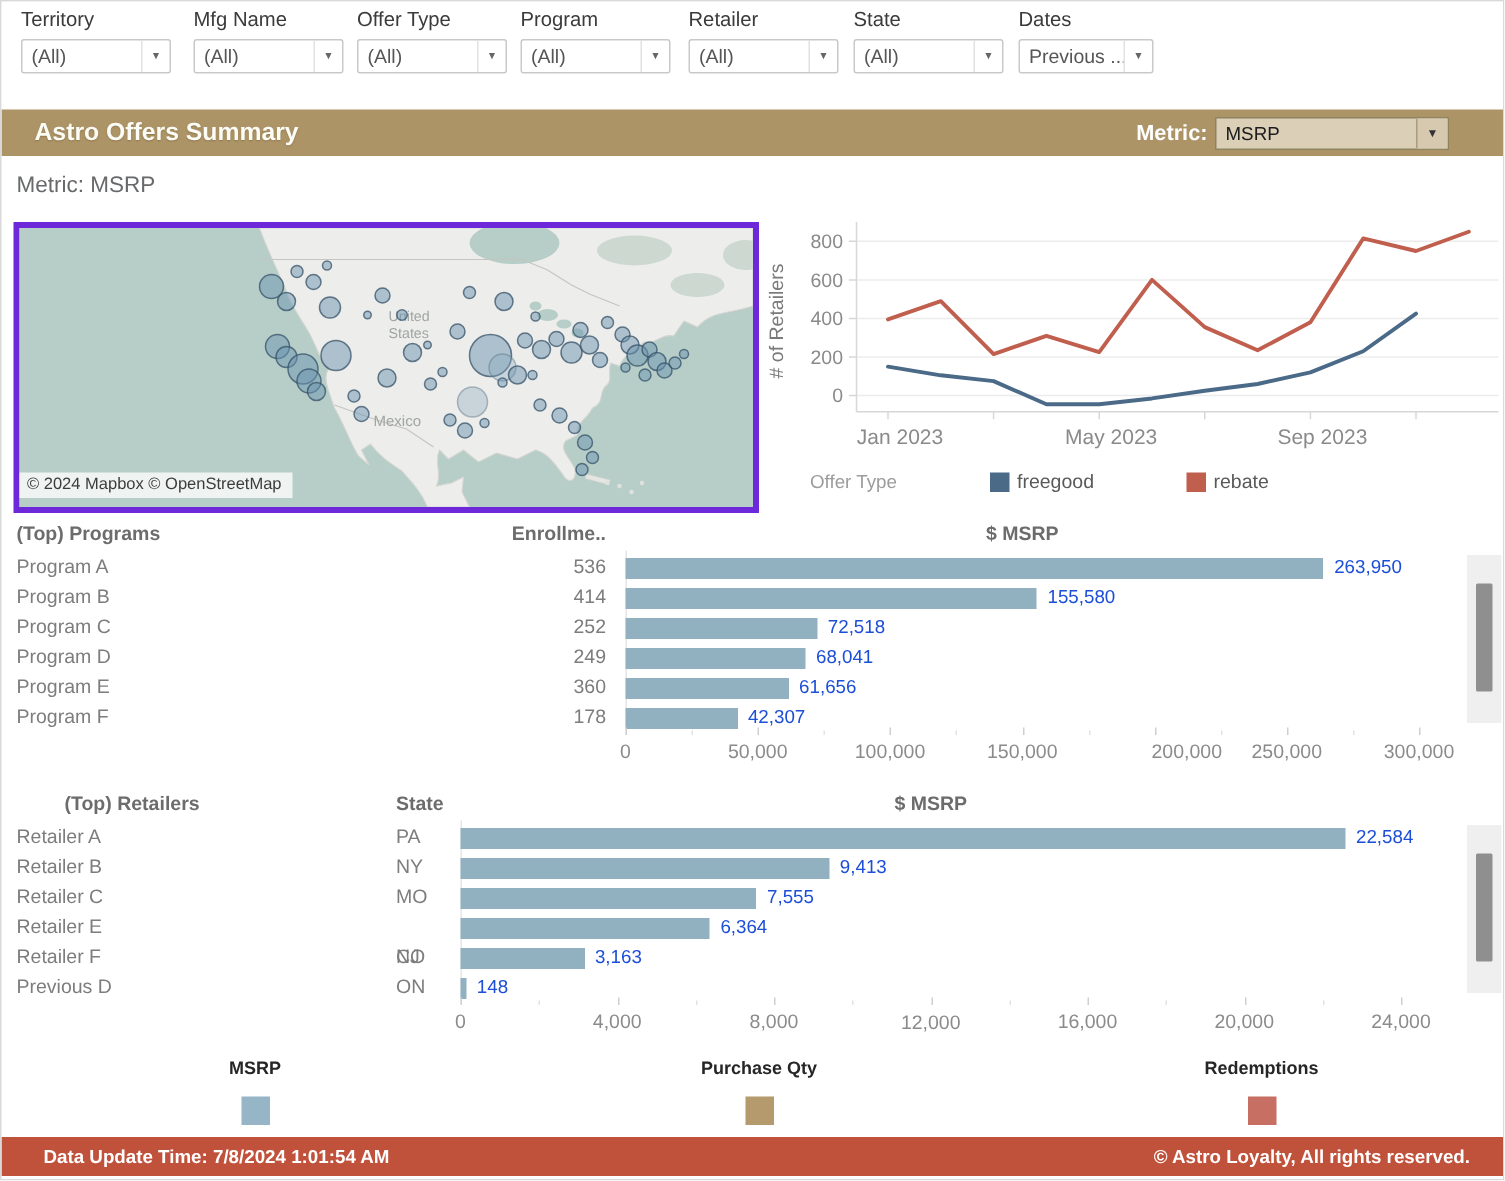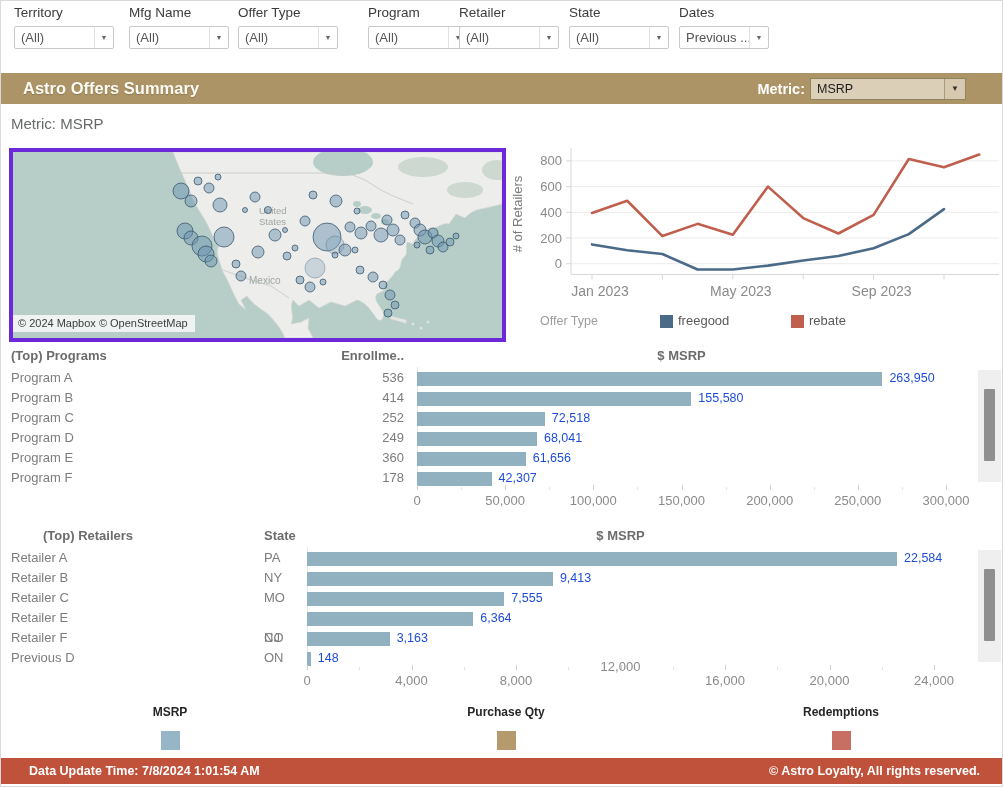--- a/index.html
+++ b/index.html
@@ -74,21 +74,21 @@
           <div class="fcaret">▼</div>
         </div>
       </div>
       <div class="fgroup" style="left: 237px;">
         <div class="flabel">Offer Type</div>
         <div class="fselect" style="width: 98px;">
           <div class="fvalue">(All)</div>
           <div class="fcaret">▼</div>
         </div>
       </div>
-      <div class="fgroup" style="left: 346px; margin-left: 21px;">
+      <div class="fgroup" style="left: 346px;">
         <div class="flabel">Program</div>
         <div class="fselect" style="width: 98px;">
           <div class="fvalue">(All)</div>
           <div class="fcaret">▼</div>
         </div>
       </div>
       <div class="fgroup" style="left: 458px;">
         <div class="flabel">Retailer</div>
         <div class="fselect" style="width: 98px;">
           <div class="fvalue">(All)</div>
@@ -282,21 +282,21 @@
       <div class="tick" style="left: 504.167px; top: 137px; height: 5px;"></div>
       <div class="axis-label" style="left: 459.167px; top: 145px; width: 90px;">50,000</div>
       <div class="tick" style="left: 548.25px; top: 139px; height: 3px; background: rgb(227, 227, 227);"></div>
       <div class="tick" style="left: 592.333px; top: 137px; height: 5px;"></div>
       <div class="axis-label" style="left: 547.333px; top: 145px; width: 90px;">100,000</div>
       <div class="tick" style="left: 636.417px; top: 139px; height: 3px; background: rgb(227, 227, 227);"></div>
       <div class="tick" style="left: 680.5px; top: 137px; height: 5px;"></div>
       <div class="axis-label" style="left: 635.5px; top: 145px; width: 90px;">150,000</div>
       <div class="tick" style="left: 724.583px; top: 139px; height: 3px; background: rgb(227, 227, 227);"></div>
       <div class="tick" style="left: 768.667px; top: 137px; height: 5px;"></div>
-      <div class="axis-label" style="left: 723.667px; top: 145px; width: 90px;">200,000</div>
+      <div class="axis-label" style="left: 723.667px; top: 145px; width: 90px; text-align: right;">200,000</div>
       <div class="tick" style="left: 812.75px; top: 139px; height: 3px; background: rgb(227, 227, 227);"></div>
       <div class="tick" style="left: 856.833px; top: 137px; height: 5px;"></div>
       <div class="axis-label" style="left: 811.833px; top: 145px; width: 90px;">250,000</div>
       <div class="tick" style="left: 900.917px; top: 139px; height: 3px; background: rgb(227, 227, 227);"></div>
       <div class="tick" style="left: 945px; top: 137px; height: 5px;"></div>
       <div class="axis-label" style="left: 900px; top: 145px; width: 90px;">300,000</div>
     </div>
   <div class="sb" style="top:369px;height:112px;">
       <div class="sbt" style="top:19px;height:72px;"></div>
     </div>
@@ -333,21 +333,21 @@
       <div class="tick" style="left: 306px; top: 137px; height: 5px;"></div>
       <div class="axis-label" style="left: 261px; top: 145px; width: 90px;">0</div>
       <div class="tick" style="left: 358.25px; top: 139px; height: 3px; background: rgb(227, 227, 227);"></div>
       <div class="tick" style="left: 410.5px; top: 137px; height: 5px;"></div>
       <div class="axis-label" style="left: 365.5px; top: 145px; width: 90px;">4,000</div>
       <div class="tick" style="left: 462.75px; top: 139px; height: 3px; background: rgb(227, 227, 227);"></div>
       <div class="tick" style="left: 515px; top: 137px; height: 5px;"></div>
       <div class="axis-label" style="left: 470px; top: 145px; width: 90px;">8,000</div>
       <div class="tick" style="left: 567.25px; top: 139px; height: 3px; background: rgb(227, 227, 227);"></div>
       <div class="tick" style="left: 619.5px; top: 137px; height: 5px;"></div>
-      <div class="axis-label" style="left: 574.5px; top: 131px; width: 90px;">12,000</div>
+      <div class="axis-label" style="left: 574.5px; top: 146px; width: 90px;">12,000</div>
       <div class="tick" style="left: 671.75px; top: 139px; height: 3px; background: rgb(227, 227, 227);"></div>
       <div class="tick" style="left: 724px; top: 137px; height: 5px;"></div>
       <div class="axis-label" style="left: 679px; top: 145px; width: 90px;">16,000</div>
       <div class="tick" style="left: 776.25px; top: 139px; height: 3px; background: rgb(227, 227, 227);"></div>
       <div class="tick" style="left: 828.5px; top: 137px; height: 5px;"></div>
       <div class="axis-label" style="left: 783.5px; top: 145px; width: 90px;">20,000</div>
       <div class="tick" style="left: 880.75px; top: 139px; height: 3px; background: rgb(227, 227, 227);"></div>
       <div class="tick" style="left: 933px; top: 137px; height: 5px;"></div>
       <div class="axis-label" style="left: 888px; top: 145px; width: 90px;">24,000</div>
     </div>

